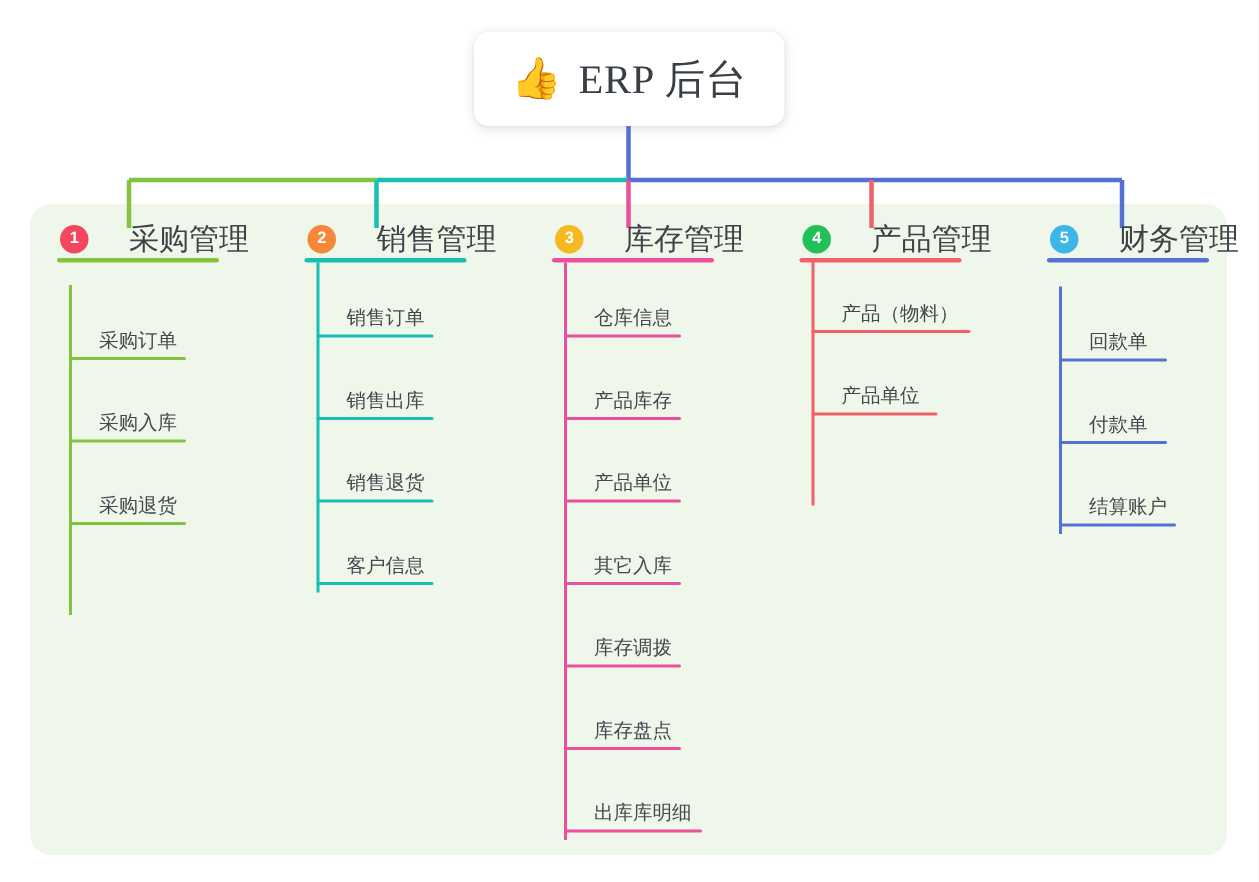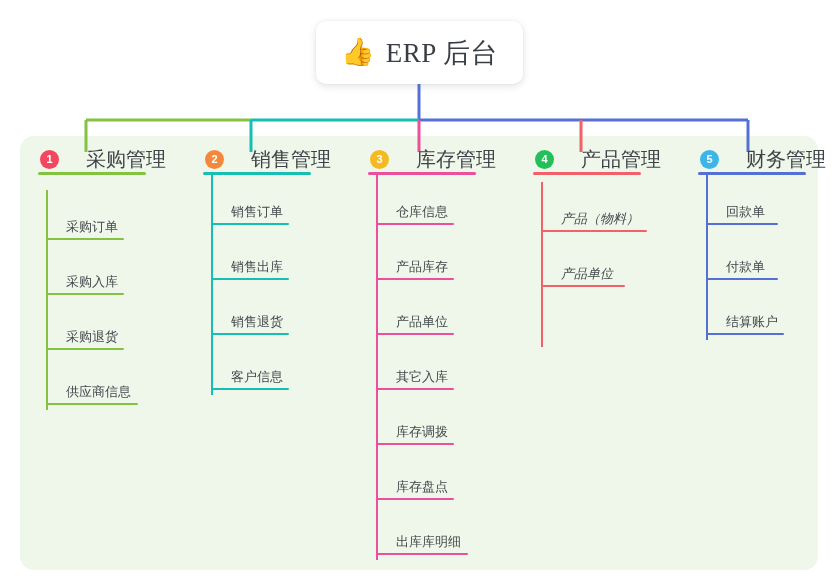--- a/index.html
+++ b/index.html
@@ -107,24 +107,20 @@
             <span class="leaf-rule" style="width: 78px; background: rgb(131, 195, 65);"></span>
           </div>
           <div class="leaf">
             <span class="leaf-label">采购入库</span>
             <span class="leaf-rule" style="width: 78px; background: rgb(131, 195, 65);"></span>
           </div>
           <div class="leaf">
             <span class="leaf-label">采购退货</span>
             <span class="leaf-rule" style="width: 78px; background: rgb(131, 195, 65);"></span>
           </div>
-          <div class="leaf">
-            <span class="leaf-label">供应商信息</span>
-            <span class="leaf-rule" style="width: 92px; background: rgb(131, 195, 65);"></span>
-          </div>
         </div>
       </div>
       <div class="branch" style="left: 203px;">
         <div class="branch-head">
           <span class="badge" style="background: rgb(245, 135, 59);">2</span>
           <span class="branch-title">销售管理</span>
           <span class="head-rule" style="width: 108px; background: rgb(23, 191, 178); top: 26px;"></span>
         </div>
         <div class="leaves" style="margin-top: 3px;">
           <span class="spine" style="background: rgb(23, 191, 178); height: 220px;"></span>
@@ -183,39 +179,39 @@
             <span class="leaf-rule" style="width: 92px; background: rgb(236, 79, 156);"></span>
           </div>
         </div>
       </div>
       <div class="branch" style="left: 533px;">
         <div class="branch-head">
           <span class="badge" style="background: rgb(35, 192, 90);">4</span>
           <span class="branch-title">产品管理</span>
           <span class="head-rule" style="width: 108px; background: rgb(242, 97, 106); top: 26px;"></span>
         </div>
-        <div class="leaves" style="margin-top: 10px; font-style: italic;">
+        <div class="leaves" style="margin-top: 0;">
           <span class="spine" style="background: rgb(242, 97, 106); height: 165px;"></span>
           <div class="leaf">
             <span class="leaf-label">产品（物料）</span>
             <span class="leaf-rule" style="width: 106px; background: rgb(242, 97, 106);"></span>
           </div>
           <div class="leaf">
             <span class="leaf-label">产品单位</span>
             <span class="leaf-rule" style="width: 84px; background: rgb(242, 97, 106);"></span>
           </div>
         </div>
       </div>
       <div class="branch" style="left: 698px;">
         <div class="branch-head">
           <span class="badge" style="background: rgb(60, 182, 232);">5</span>
           <span class="branch-title">财务管理</span>
           <span class="head-rule" style="width: 108px; background: rgb(85, 112, 212); top: 26px;"></span>
         </div>
-        <div class="leaves" style="margin-top: 3px;">
+        <div class="leaves" style="margin-top: 19px;">
           <span class="spine" style="background: rgb(85, 112, 212); height: 165px;"></span>
           <div class="leaf">
             <span class="leaf-label">回款单</span>
             <span class="leaf-rule" style="width: 72px; background: rgb(85, 112, 212);"></span>
           </div>
           <div class="leaf">
             <span class="leaf-label">付款单</span>
             <span class="leaf-rule" style="width: 72px; background: rgb(85, 112, 212);"></span>
           </div>
           <div class="leaf">

